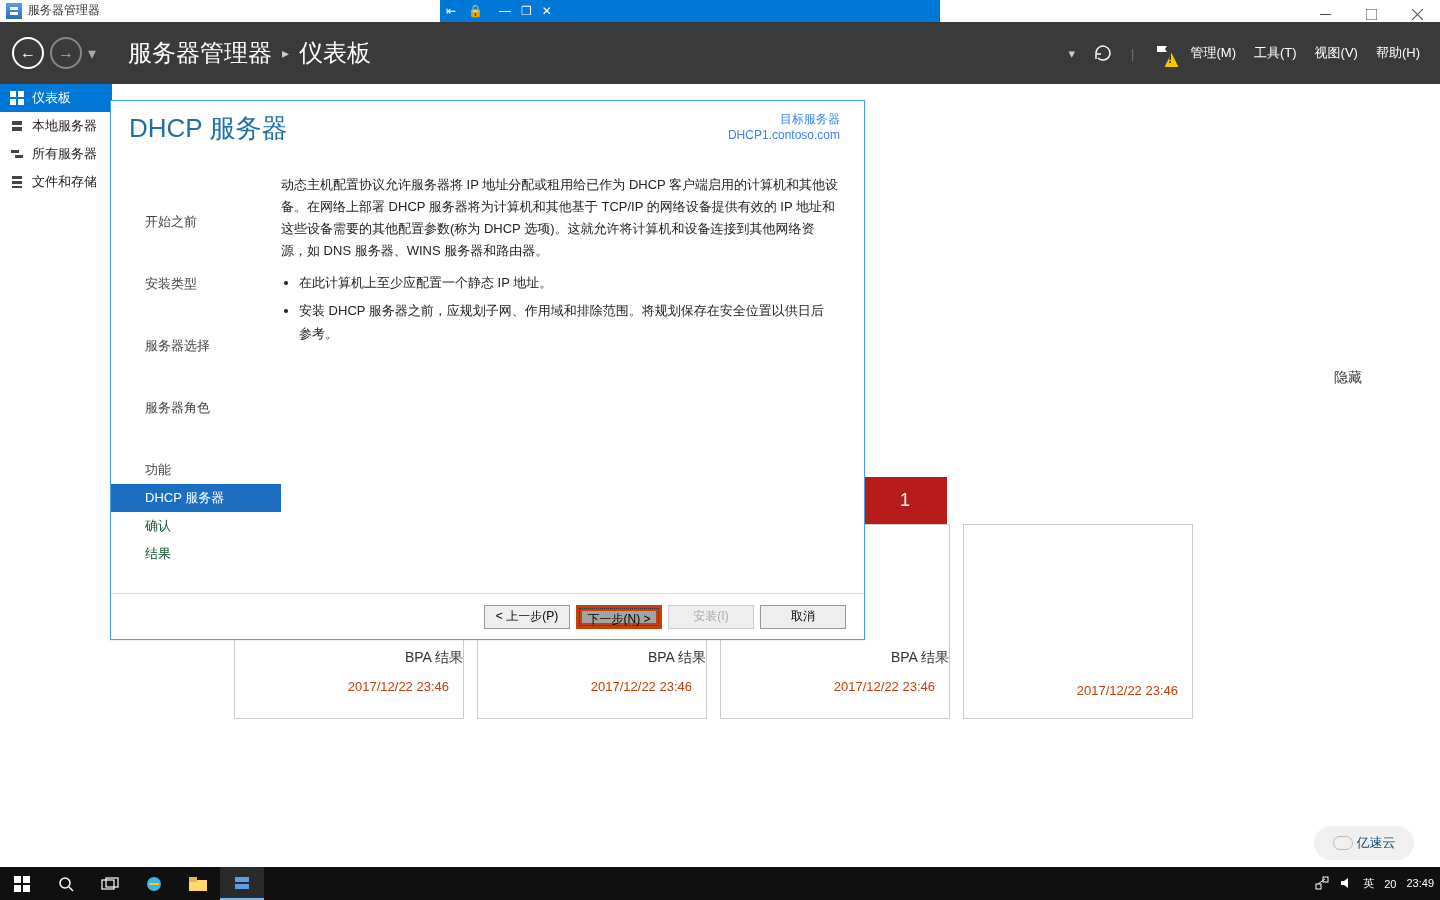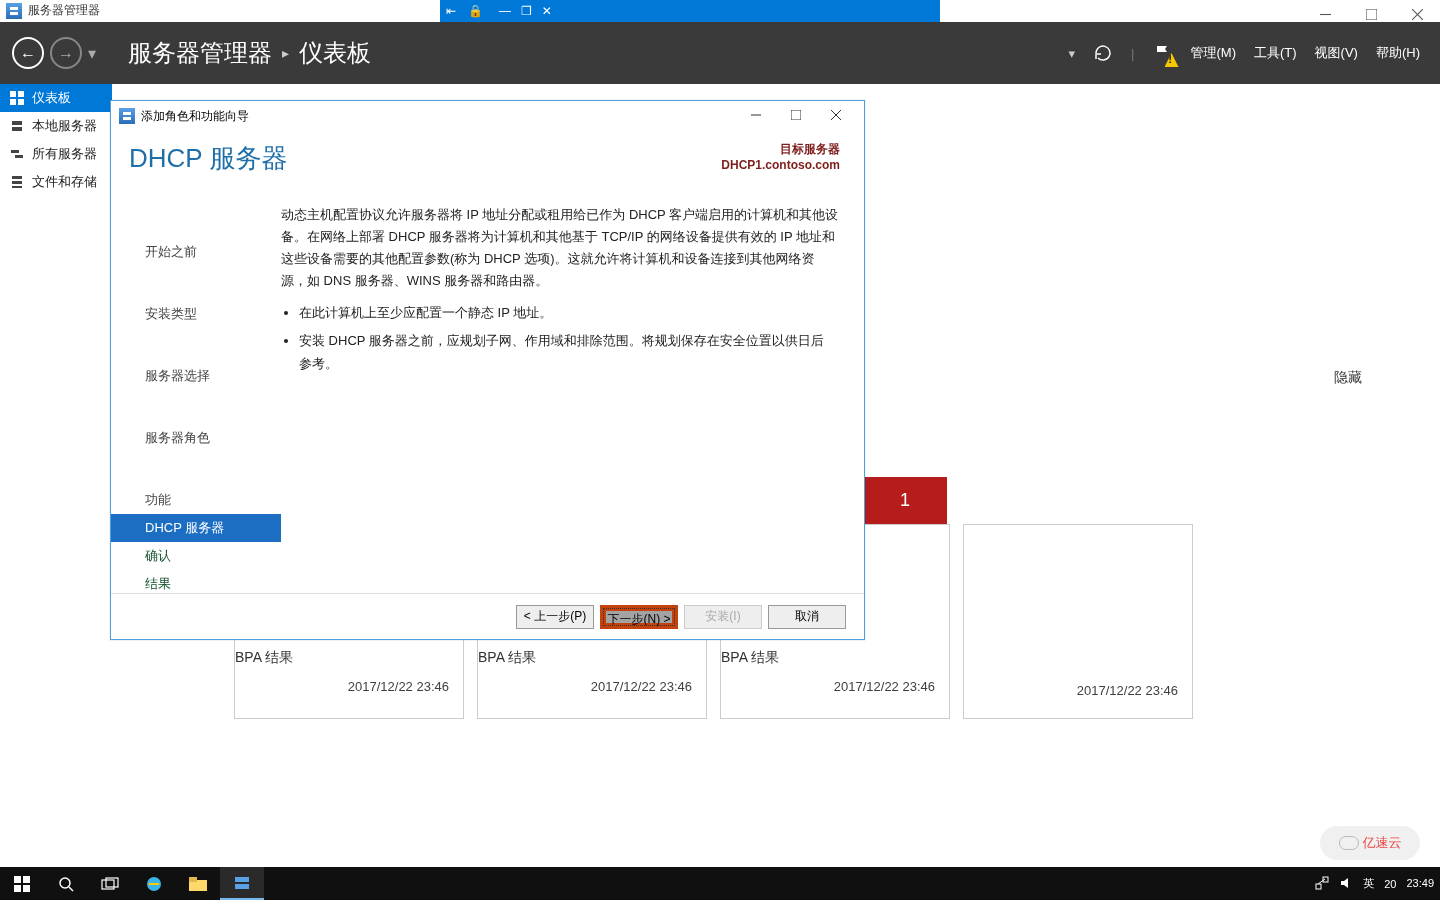--- a/index.html
+++ b/index.html
@@ -36,60 +36,60 @@
 .flag .warn::after { content:"!"; position:absolute; left:4px; top:1px; font-size:10px; color:#000; font-weight:bold; }
 
 
 .left-nav { position:absolute; top:84px; left:0; width:112px; bottom:33px; background:#fff; font-size:13px; }
 .left-nav .item { display:flex; align-items:center; gap:8px; height:28px; padding:0 10px; color:#222; }
 .left-nav .item.sel { background:#0078d7; color:#fff; }
 .left-nav .nico { width:14px; height:14px; display:inline-block; }
 
 
 .tile { position:absolute; border:1px solid #ccc; background:#fff; }
-.tile .bpa { text-align:left; font-size:14px; color:#333; padding-top:8px; }
-.tile .ts { text-align:right; font-size:13px; color:#404040; padding:12px 14px 0 0; }
+.tile .bpa { text-align:right; font-size:14px; color:#333; padding-top:8px; }
+.tile .ts { text-align:right; font-size:13px; color:#c2410c; padding:12px 14px 0 0; }
 .red-badge { position:absolute; top:477px; left:863px; width:84px; height:47px; background:#b71c1c; color:#fff; display:flex; align-items:center; justify-content:center; font-size:18px; }
 .hide-btn { position:absolute; top:369px; right:78px; font-size:14px; color:#333; }
 
 
 .wiz { position:absolute; top:100px; left:110px; width:755px; height:540px; background:#fff; border:1px solid #4aa3df; box-shadow:0 0 0 1px rgba(0,0,0,.05); }
 .wiz-title { height:30px; display:flex; align-items:center; padding:0 8px; font-size:12px; }
 .wiz-title .ico { width:16px; height:16px; background:linear-gradient(#5aa0e6,#2a6fb5); margin-right:6px; display:flex; align-items:center; justify-content:center; }
 .wiz-title .ico svg{ width:10px; height:10px; fill:#fff;}
 .wiz-title .sp { flex:1; }
 .wiz-title .wb { width:40px; text-align:center; font-family:Arial; }
 .wiz-title .wb svg { width:10px; height:10px; stroke:#333; stroke-width:1; fill:none; }
 .wiz-head { display:flex; padding:10px 24px 0 18px; }
 .wiz-head h1 { color:#1e6fa8; font-weight:300; font-size:26px; flex:1; }
-.wiz-head .target { text-align:right; font-size:12px; color:#7f1d1d;font-weight:bold; }
+.wiz-head .target { text-align:right; font-size:12px; color:#3b82f6; }
 .wiz-body { display:flex; padding:28px 24px 0 0; height:400px; }
 .wiz-steps { width:170px; padding-left:28px; font-size:13px; }
 .wiz-steps .step { padding:5px 0 5px 6px; color:#666; }
 .wiz-steps .step.done { color:#444;margin-top:34px; }
 .wiz-steps .step.cur { background:#1b6ec2; color:#fff; margin-left:-28px; padding-left:34px; }
 .wiz-steps .step.dis { color:#14532d; }
 .wiz-content { flex:1; font-size:13px; color:#222; line-height:1.7; }
 .wiz-content .note-h { margin-top:14px; }
 .wiz-content ul { margin:10px 14px 0 18px; }
 .wiz-content li { margin-bottom:6px; }
 .wiz-btns { position:absolute; bottom:0; left:0; right:0; height:46px; border-top:1px solid #ddd; display:flex; align-items:center; justify-content:flex-end; gap:6px; padding-right:18px; }
-.wiz-btns button { width:78px; height:24px; font-size:12px; background:#eee; border:1px solid #999; }
+.wiz-btns button { width:86px; height:24px; font-size:12px; background:#eee; border:1px solid #999; }
 .wiz-btns button.dis { color:#aaa; border-color:#ccc; }
 .wiz-btns button.next { border:6px solid #c2410c; background:#a3a3a3; outline:1px dotted #333; outline-offset:-4px; }
 
 
 .taskbar { position:absolute; bottom:0; left:0; right:0; height:33px; background:#101010; display:flex; align-items:center; }
 .taskbar .tb { width:44px; height:33px; display:flex; align-items:center; justify-content:center; color:#fff; }
 .taskbar .tb.active { background:#2a2a2a; border-bottom:2px solid #76b9ed; }
 .taskbar .tray { margin-left:auto; display:flex; align-items:center; gap:10px; color:#fff; font-size:11px; padding-right:6px; }
 .clock { text-align:right; line-height:1.1; font-size:11px; }
 
 
-.wm { position:absolute; right:20px; bottom:40px; width:100px; height:34px; border-radius:17px; background:rgba(230,230,230,.6); display:flex; align-items:center; justify-content:center; gap:4px; color:#ef4444; font-size:13px; }
+.wm { position:absolute; right:26px; bottom:40px; width:100px; height:34px; border-radius:17px; background:rgba(230,230,230,.6); display:flex; align-items:center; justify-content:center; gap:4px; color:#0c4a6e; font-size:13px; }
 .wm .cloud { width:20px; height:14px; border:1.5px solid #bbb; border-radius:10px; position:relative; }
 </style>
 </head>
 <body>
 
 <div class="win-frame">
 
   <div class="win-btn-group">
     <div class="win-btn">
         <svg viewBox="0 0 10 10">
@@ -214,40 +214,20 @@
     <div style="height:116px"></div>
     <div class="bpa">BPA 结果</div>
     <div class="ts">2017/12/22 23:46</div>
   </div>
   <div class="tile" style="top:524px; left:963px; width:230px; height:195px;">
     <div style="height:146px"></div>
     <div class="ts">2017/12/22 23:46</div>
   </div>
 
   <div class="wiz">
-    <div class="wiz-title">
-      <span class="ico">
-          <svg viewBox="0 0 10 10">
-            <rect x="1" y="1" width="8" height="3"></rect>
-            <rect x="1" y="6" width="8" height="3"></rect>
-          </svg>
-        </span>
-      <span>添加角色和功能向导</span>
-      <span class="sp"></span>
-      <span class="wb"><svg viewBox="0 0 10 10">
-            <line x1="0" y1="5" x2="10" y2="5"></line>
-          </svg></span>
-      <span class="wb"><svg viewBox="0 0 10 10">
-            <rect x="0" y="0" width="10" height="10"></rect>
-          </svg></span>
-      <span class="wb"><svg viewBox="0 0 10 10">
-            <line x1="0" y1="0" x2="10" y2="10"></line>
-            <line x1="10" y1="0" x2="0" y2="10"></line>
-          </svg></span>
-    </div>
     <div class="wiz-head">
       <h1>DHCP 服务器</h1>
       <div class="target">
         <div>目标服务器</div>
         <div>DHCP1.contoso.com</div>
       </div>
     </div>
     <div class="wiz-body">
       <div class="wiz-steps">
         <div class="step done">开始之前</div>

